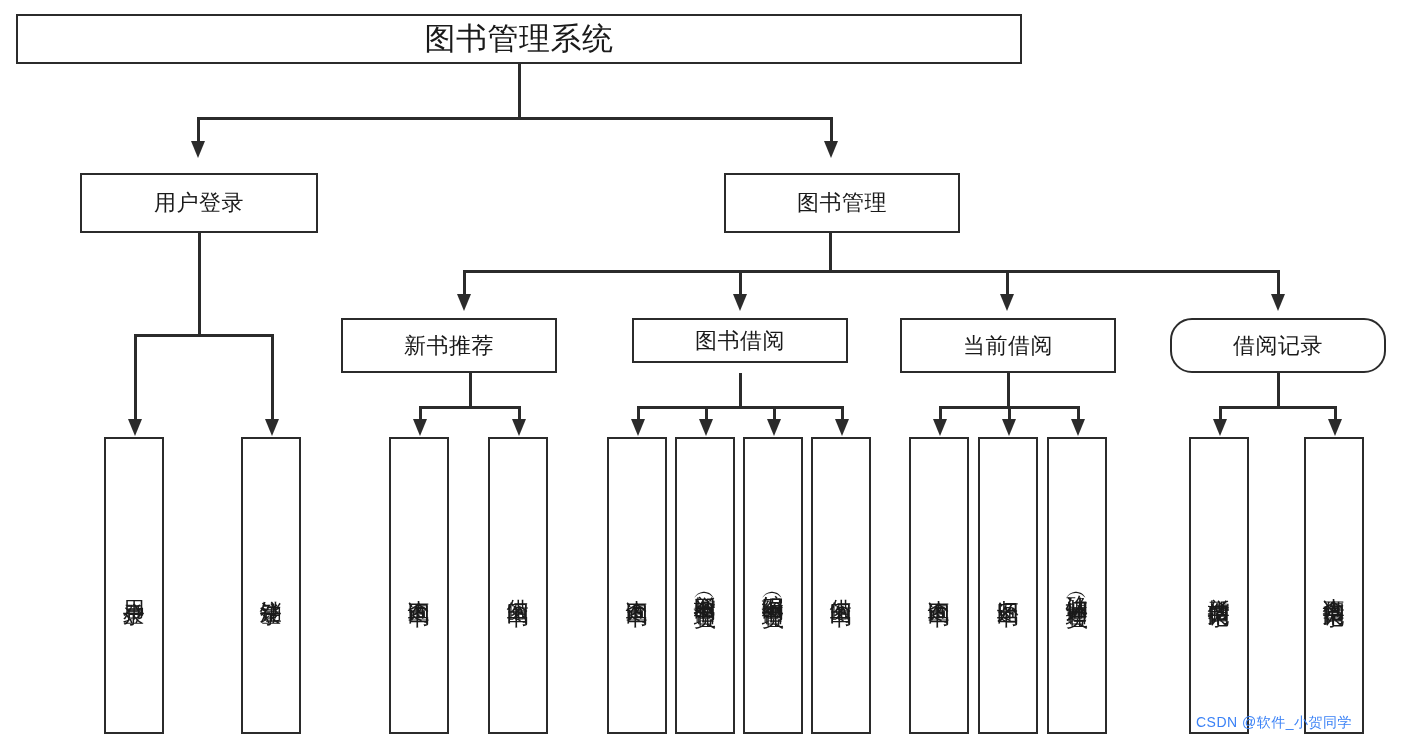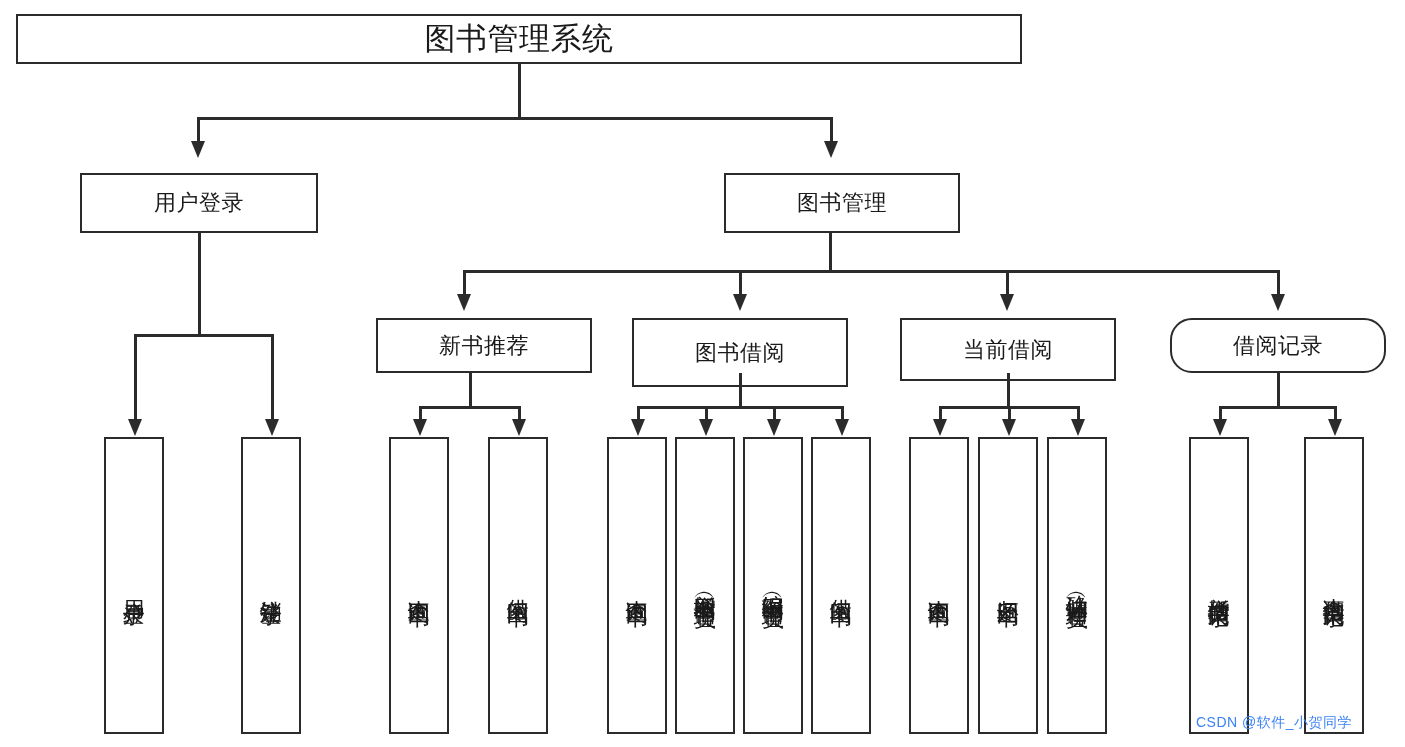--- a/index.html
+++ b/index.html
@@ -114,27 +114,27 @@
   <div class="ln h" style="left:463px; top:270px; width:814px;"></div>
   <div class="ln v" style="left:463px; top:270px; height:25px;"></div>
   <div class="arrow" style="left:457px; top:294px;"></div>
   <div class="ln v" style="left:739px; top:270px; height:25px;"></div>
   <div class="arrow" style="left:733px; top:294px;"></div>
   <div class="ln v" style="left:1006px; top:270px; height:25px;"></div>
   <div class="arrow" style="left:1000px; top:294px;"></div>
   <div class="ln v" style="left:1277px; top:270px; height:25px;"></div>
   <div class="arrow" style="left:1271px; top:294px;"></div>
 
-  <div class="node horiz" style="left:376px; top:318px; width:216px; height:55px;">
+  <div class="node horiz" style="left:341px; top:318px; width:216px; height:55px;">
     <span class="lbl">新书推荐</span>
   </div>
-  <div class="node horiz" style="left:632px; top:318px; width:216px; height:69px;align-items:center;">
+  <div class="node horiz" style="left:632px; top:318px; width:216px; height:45px;align-items:center;">
     <span class="lbl">图书借阅</span>
   </div>
-  <div class="node horiz" style="left:900px; top:318px; width:216px; height:63px;">
+  <div class="node horiz" style="left:900px; top:318px; width:216px; height:55px;">
     <span class="lbl">当前借阅</span>
   </div>
   <div class="node horiz" style="left:1170px; top:318px; width:216px; height:55px;border-radius:22px;">
     <span class="lbl">借阅记录</span>
   </div>
 
   <div class="ln v" style="left:469px; top:373px; height:34px;"></div>
   <div class="ln h" style="left:419px; top:406px; width:101px;"></div>
   <div class="ln v" style="left:419px; top:406px; height:14px;"></div>
   <div class="arrow" style="left:413px; top:419px;"></div>

